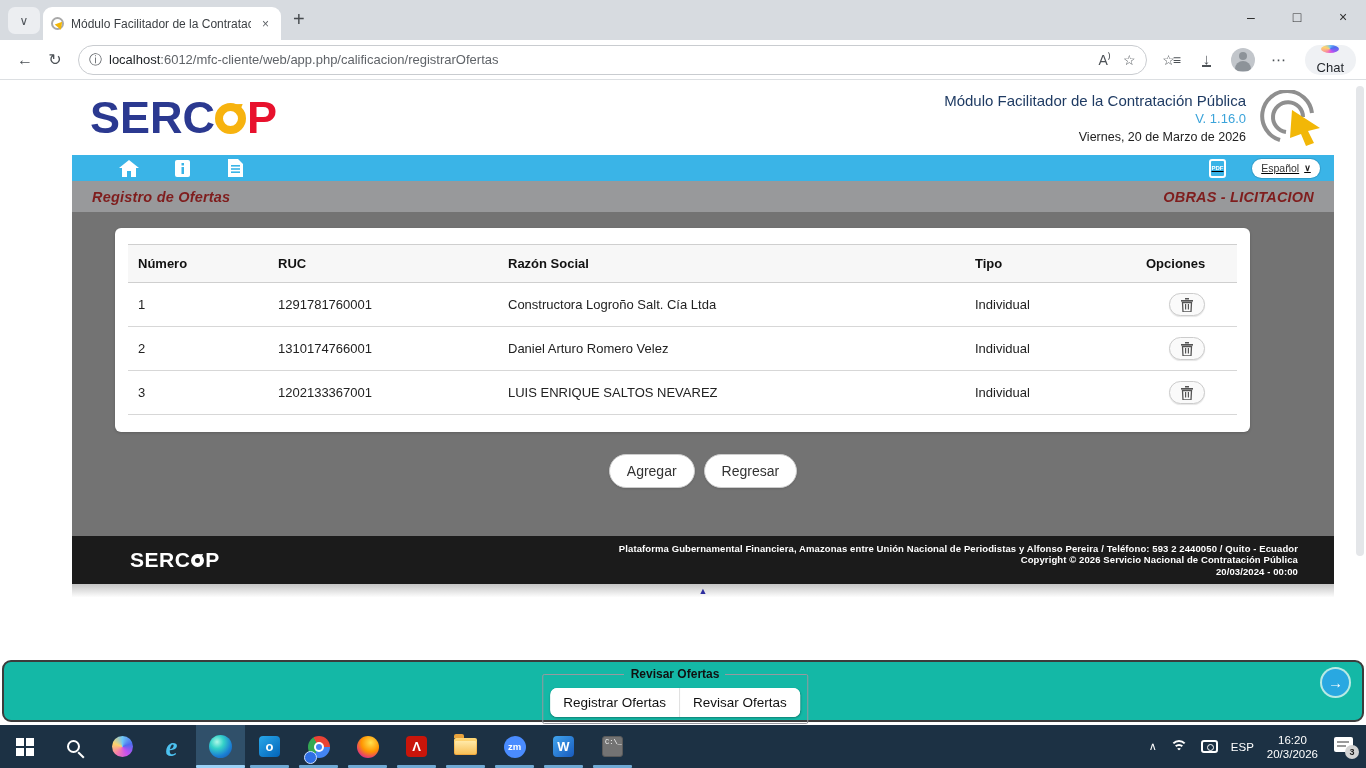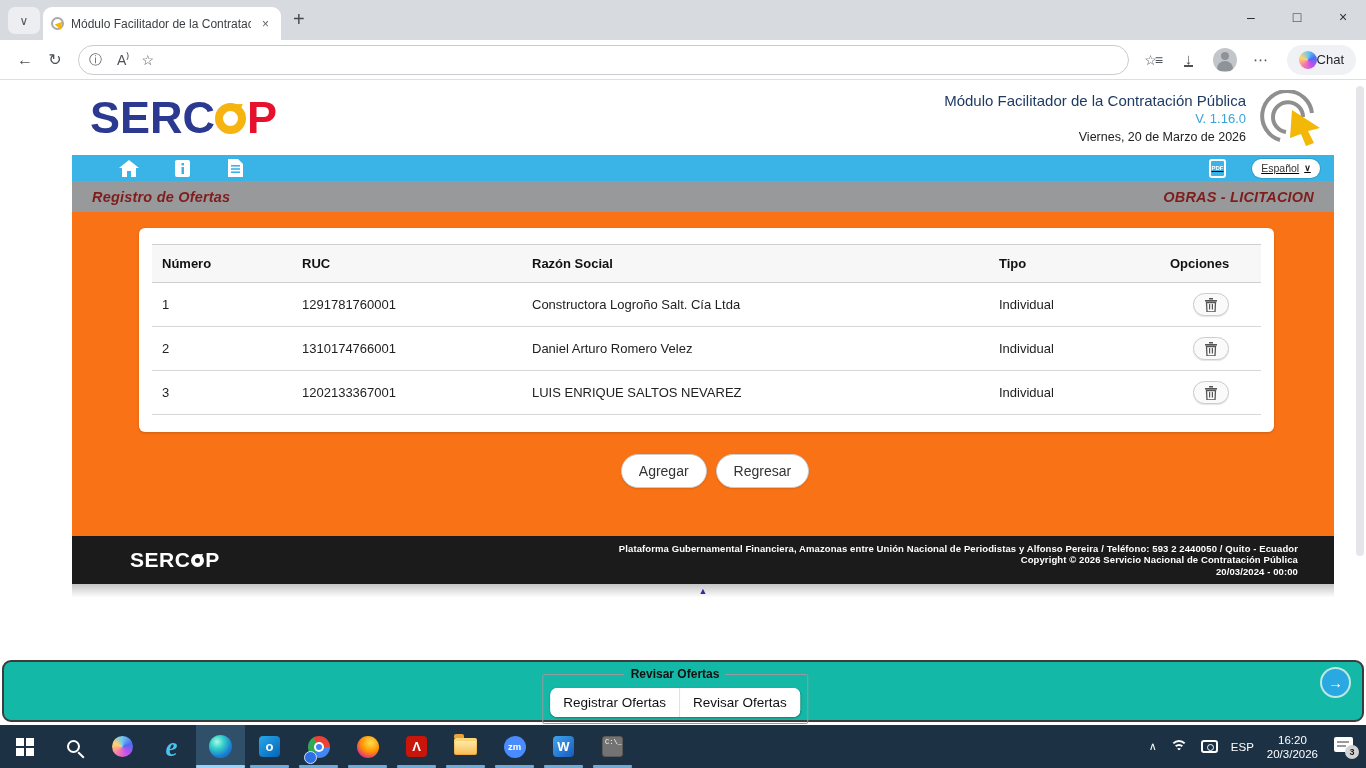--- a/index.html
+++ b/index.html
@@ -37,21 +37,21 @@
   .tb-ic { width: 32px; height: 30px; display: flex; align-items: center; justify-content: center;
     color: #4c5156; font-size: 15px; }
   .dl-ic span { display: inline-block; border-bottom: 2px solid #4c5156; padding: 0 1px 0px 1px; line-height: 13px; }
   .fav-list { letter-spacing: -2px; font-size: 14px; }
   .avatar { width: 24px; height: 24px; border-radius: 50%; background: #c2c6cb; position: relative; overflow: hidden; }
   .avatar::before { content: ""; position: absolute; left: 8px; top: 4px; width: 8px; height: 8px;
     border-radius: 50%; background: #8d9399; }
   .avatar::after { content: ""; position: absolute; left: 4px; top: 13px; width: 16px; height: 10px;
     border-radius: 8px 8px 0 0; background: #8d9399; }
   .chat-pill { height: 30px; border-radius: 15px; background: #eff1f4; display: flex; align-items: center;
-    padding: 0 12px; margin-left: 6px; }
+    gap: 7px; padding: 0 12px; margin-left: 6px; flex-direction: column; }
   .copilot-ic { width: 18px; height: 18px; border-radius: 50%;
     background: conic-gradient(#6ec6f5, #4d6df0, #c44ff0, #f579ae, #ffd36b, #6ec6f5); }
   .chat-pill span { font-size: 13px; color: #1f2328; }
 
   
   .page { position: relative; height: 645px; background: #fff; }
   .pg-scroll { position: absolute; right: 2px; top: 6px; width: 8px; height: 470px;
     background: #e4e6e9; border-radius: 4px; }
   .site { width: 1262px; margin-left: 72px; }
 
@@ -76,21 +76,21 @@
   .nav-spacer { flex: 1; }
   .pdf-ic { width: 17px; height: 19px; border: 2px solid #fff; border-radius: 3px; color: #fff; font-size: 6px;
     font-weight: bold; display: flex; align-items: center; justify-content: center; margin-right: 26px; }
   .lang-select { width: 68px; height: 19px; background: #fff; border-radius: 10px; display: flex; align-items: center;
     justify-content: center; gap: 5px; font-size: 10.5px; color: #333; box-shadow: 0 0 0 1px rgba(0,0,0,.12); margin-right: 4px; }
   .lang-select .chev { font-size: 9px; font-weight: bold; color: #222; }
 
   .gray-bar { height: 31px; background: #98999b; display: flex; align-items: center; justify-content: space-between;
     padding: 0 20px; color: #7f1d1d; font-weight: bold; font-style: italic; font-size: 14.5px; letter-spacing: .2px; }
 
-  .content { height: 324px; background: #f97316; padding-top: 16px; padding-left: 24px; }
+  .content { height: 324px; background: #737373; padding-top: 16px; }
   .card { width: 1135px; margin-left: 43px; height: 204px; background: #fff; border-radius: 6px;
     box-shadow: 0 1px 3px rgba(0,0,0,.18); padding: 16px 13px 14px; }
   table.offers { width: 100%; border-collapse: collapse; table-layout: fixed; }
   table.offers th { text-align: left; font-size: 13px; color: #111; padding: 11px 10px;
     border-top: 1px solid #cfcfcf; border-bottom: 1px solid #cfcfcf; background: #f7f7f7; }
   table.offers td { font-size: 13px; color: #222; padding: 10px 10px; border-bottom: 1px solid #d7d7d7; }
   th.c-opt, td.c-opt { text-align: center; }
   .trash-btn { width: 36px; height: 23px; border-radius: 12px; border: 1px solid #ccc; background: #fafafa;
     display: inline-flex; align-items: center; justify-content: center; box-shadow: 0 1px 1px rgba(0,0,0,.1); }
 
@@ -203,20 +203,21 @@
     <div class="winbtn">□</div>
     <div class="winbtn">×</div>
   </div>
 </div>
 
 <div class="toolbar">
   <div class="navbtn">←</div>
   <div class="navbtn">↻</div>
   <div class="urlbar">
     <span class="site-info">ⓘ</span>
+    <span class="url-text"><span class="url-host">localhost</span><span class="url-path">:6012/mfc-cliente/web/app.php/calificacion/registrarOfertas</span></span>
     <span class="url-icons">
       <span>A⁾</span>
       <span>☆</span>
     </span>
   </div>
   <div class="tb-icons">
     <div class="tb-ic fav-list">
         <span>☆</span>
         <span>≡</span>
       </div>

